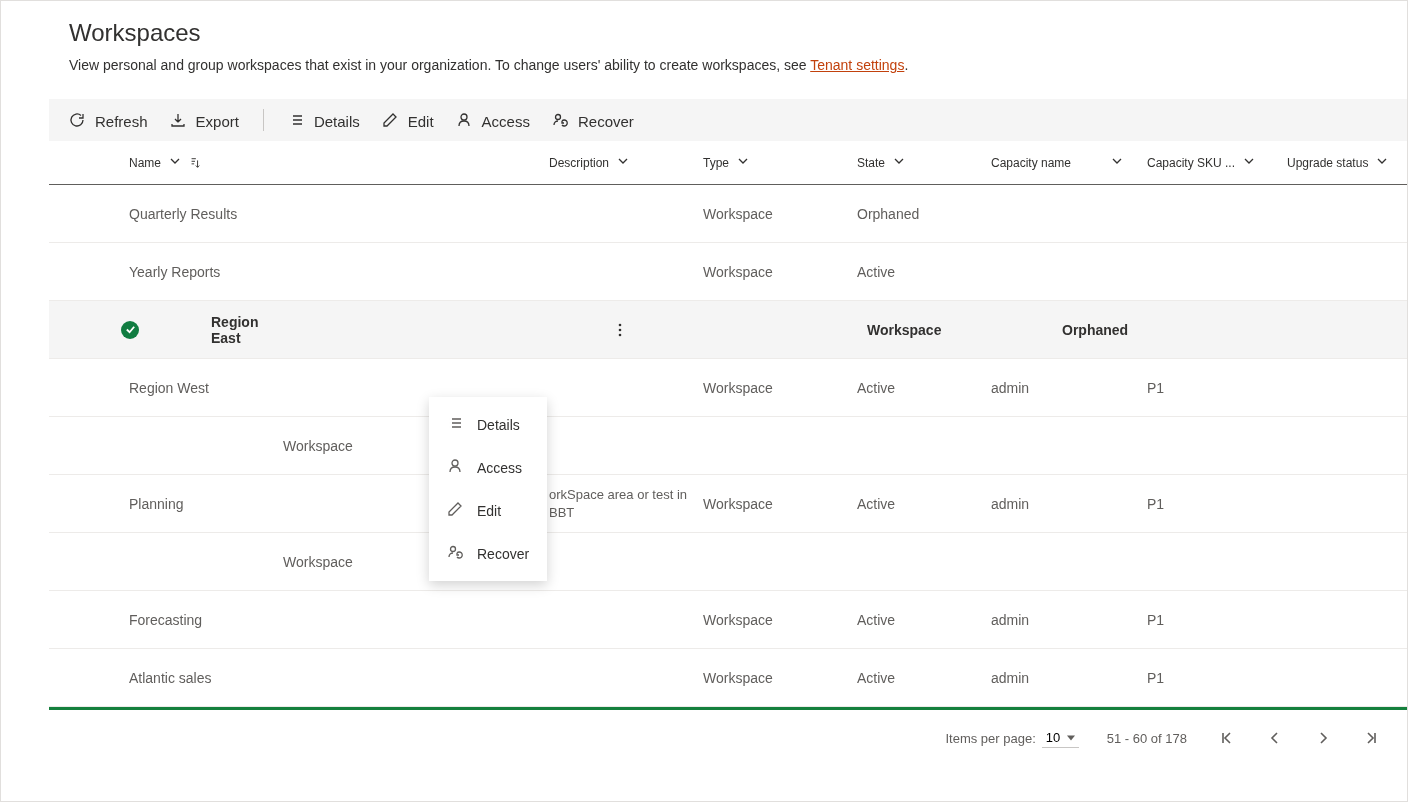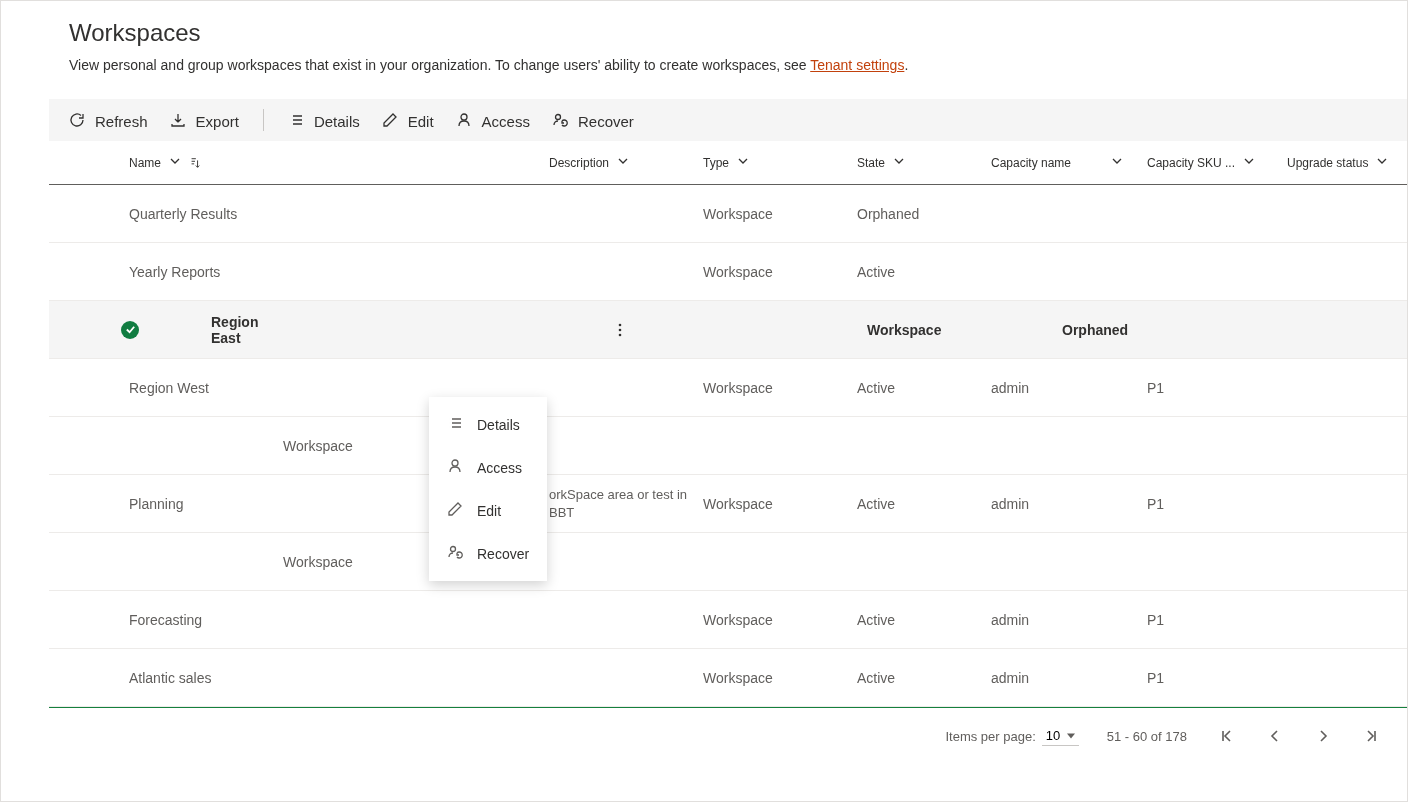--- a/index.html
+++ b/index.html
@@ -39,21 +39,21 @@
   .check-circle { width: 18px; height: 18px; border-radius: 50%; background: #107c41; display:flex; align-items:center; justify-content:center; }
   .check-circle svg { width: 11px; height: 11px; }
 
   .more-btn { width: 24px; height: 24px; display:flex; align-items:center; justify-content:center; cursor:pointer; margin-left: 320px; }
   .name-cell { display:flex; align-items:center; }
 
   .context-menu { position: absolute; left: 428px; top: 396px; width: 118px; background: #fff; box-shadow: 0 4px 12px rgba(0,0,0,0.18); padding: 6px 0; z-index: 10; }
   .menu-item { display: flex; align-items: center; gap: 14px; padding: 12px 18px; cursor: pointer; font-size: 14px; color: #323130; }
   .menu-item svg { width: 16px; height: 16px; flex-shrink:0; }
 
-  .pagination { display:flex; align-items:center; justify-content:flex-end; gap: 28px; padding: 16px 24px; font-size: 13px; color: #605e5c; border-top:1px solid #15803d; }
+  .pagination { display:flex; align-items:center; justify-content:flex-end; gap: 28px; padding: 16px 24px; font-size: 13px; color: #605e5c; border-top:3px solid #15803d; }
   .items-per { display:flex; align-items:center; gap: 6px; }
   .select { border:none; border-bottom:1px solid #c8c6c4; background:transparent; padding: 2px 18px 2px 4px; font-size:13px; appearance:none; position:relative; }
   .select-wrap { position:relative; }
   .select-wrap::after { content:""; position:absolute; right:4px; top:50%; width:0; height:0; border-left:4px solid transparent; border-right:4px solid transparent; border-top:5px solid #605e5c; transform:translateY(-50%); pointer-events:none; }
   .pg-btn { background:none; border:none; cursor:pointer; padding:4px; display:flex; }
   .pg-btn svg { width:16px; height:16px; }
   .pg-buttons { display:flex; gap: 24px; }
 
   .sort-icon { display:inline-flex; }
 </style>

